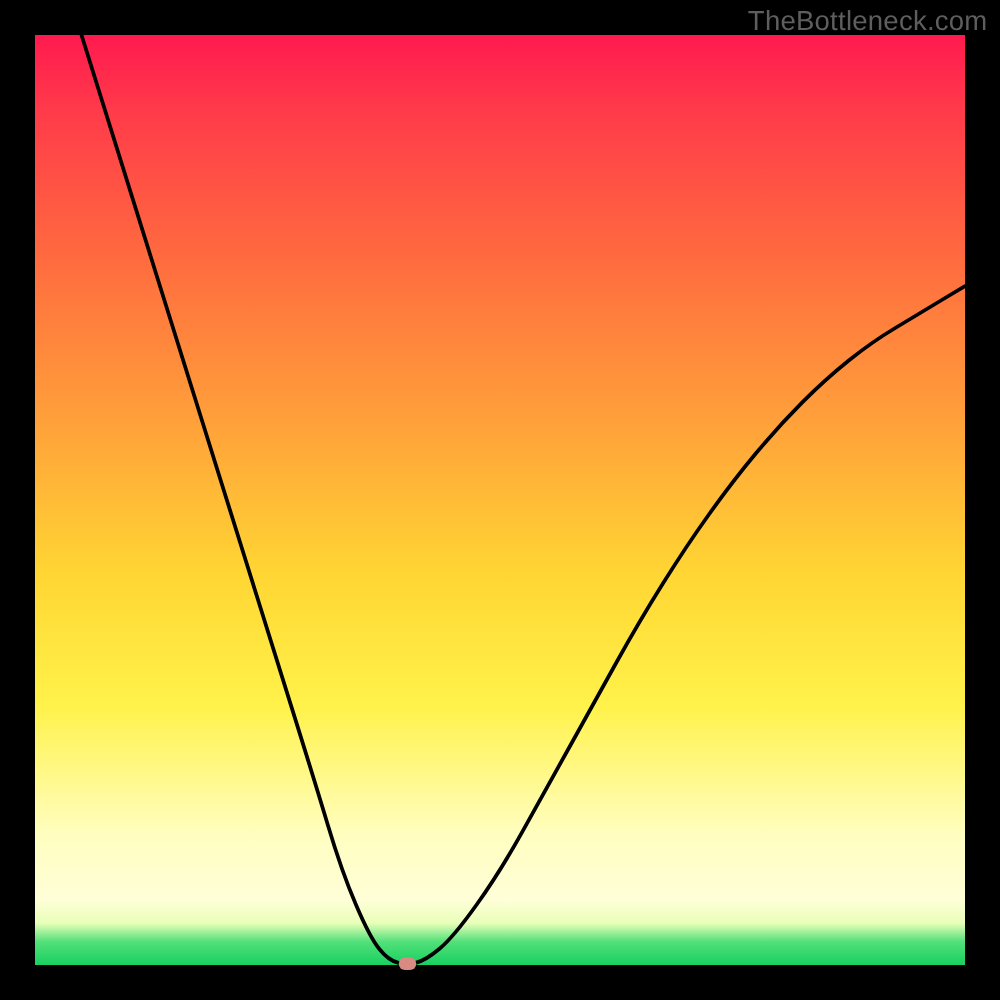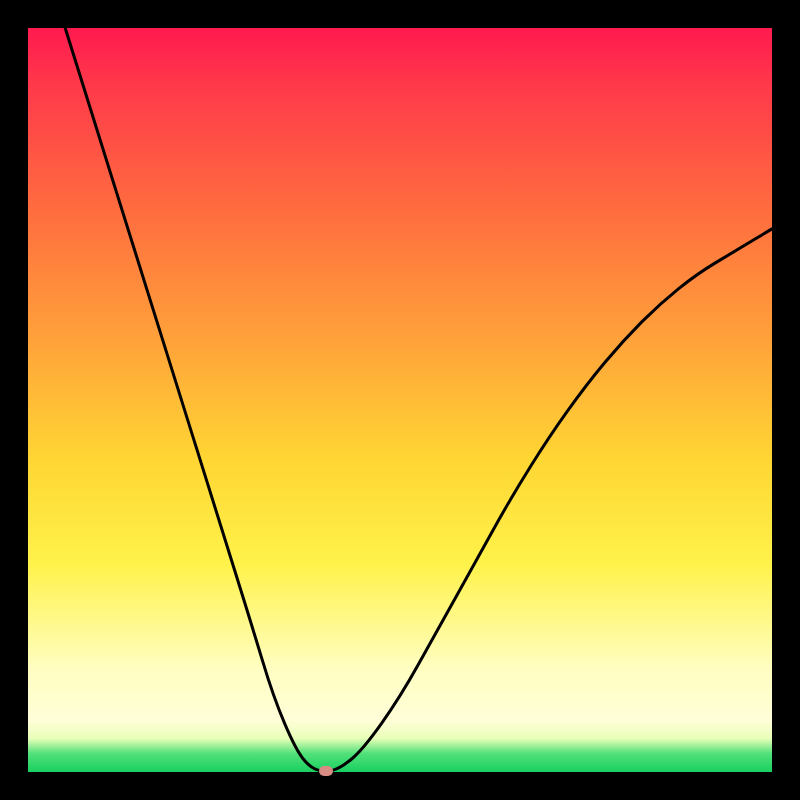--- a/index.html
+++ b/index.html
@@ -63,19 +63,20 @@
     width: 14px;
     height: 10px;
     border-radius: 5px;
     background: #d78b82;
   }
 </style>
 </head>
 <body>
 
 <div class="frame">
+  <div class="watermark">TheBottleneck.com</div>
   <div class="plot">
     <svg class="curve" viewBox="0 0 744 744" preserveAspectRatio="none">
       <path id="curve-path" fill="none" stroke="#000" stroke-width="3" stroke-linejoin="round" stroke-linecap="round" d="M 37.2 0.0 Q 74.4 119.0 93.0 178.6 Q 111.6 238.1 130.2 297.6 Q 148.8 357.1 167.4 416.6 Q 186.0 476.2 204.6 535.7 Q 223.2 595.2 234.4 632.4 Q 245.5 669.6 256.7 695.6 Q 267.8 721.7 275.3 731.0 Q 282.7 740.3 290.2 742.1 Q 297.6 744.0 305.0 742.1 Q 312.5 740.3 323.6 731.0 Q 334.8 721.7 353.4 695.6 Q 372.0 669.6 390.6 636.1 Q 409.2 602.6 427.8 569.2 Q 446.4 535.7 465.0 502.2 Q 483.6 468.7 502.2 439.0 Q 520.8 409.2 539.4 383.2 Q 558.0 357.1 576.6 334.8 Q 595.2 312.5 613.8 293.9 Q 632.4 275.3 651.0 260.4 Q 669.6 245.5 688.2 234.4 Q 706.8 223.2 725.4 212.0 L 744.0 200.9"></path>
     </svg>
     <div id="dip" class="dip-dot" style="left: 290.6px; top: 738px;"></div>
   </div>
 </div>
 
 </body></html>

